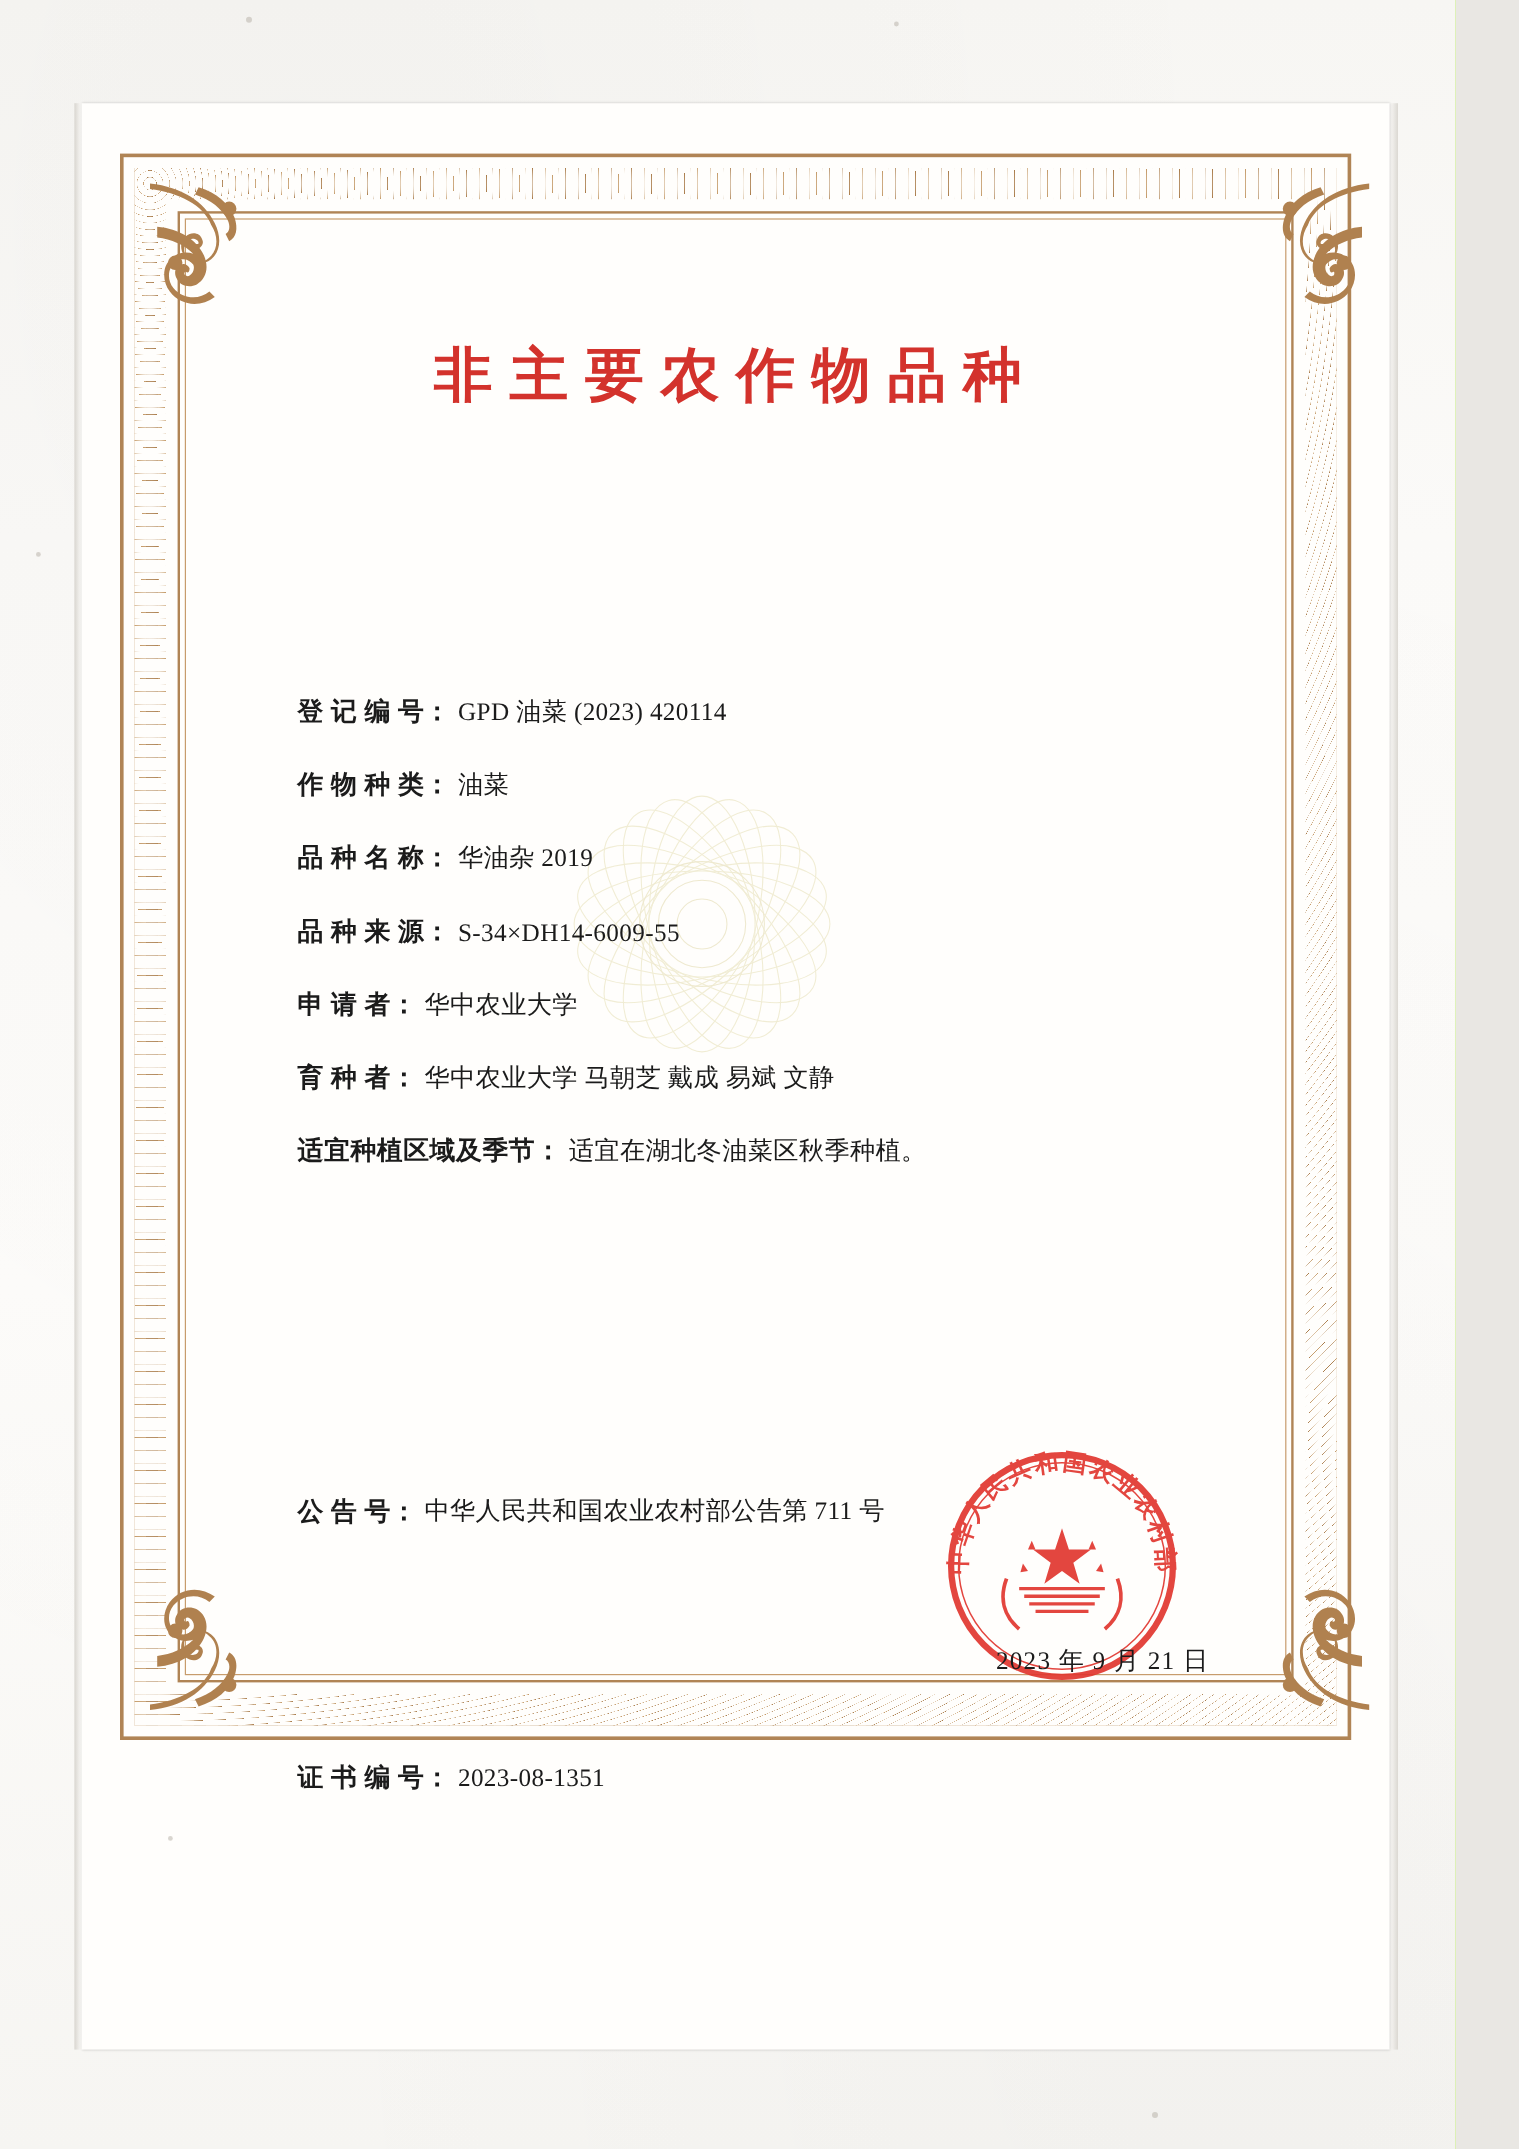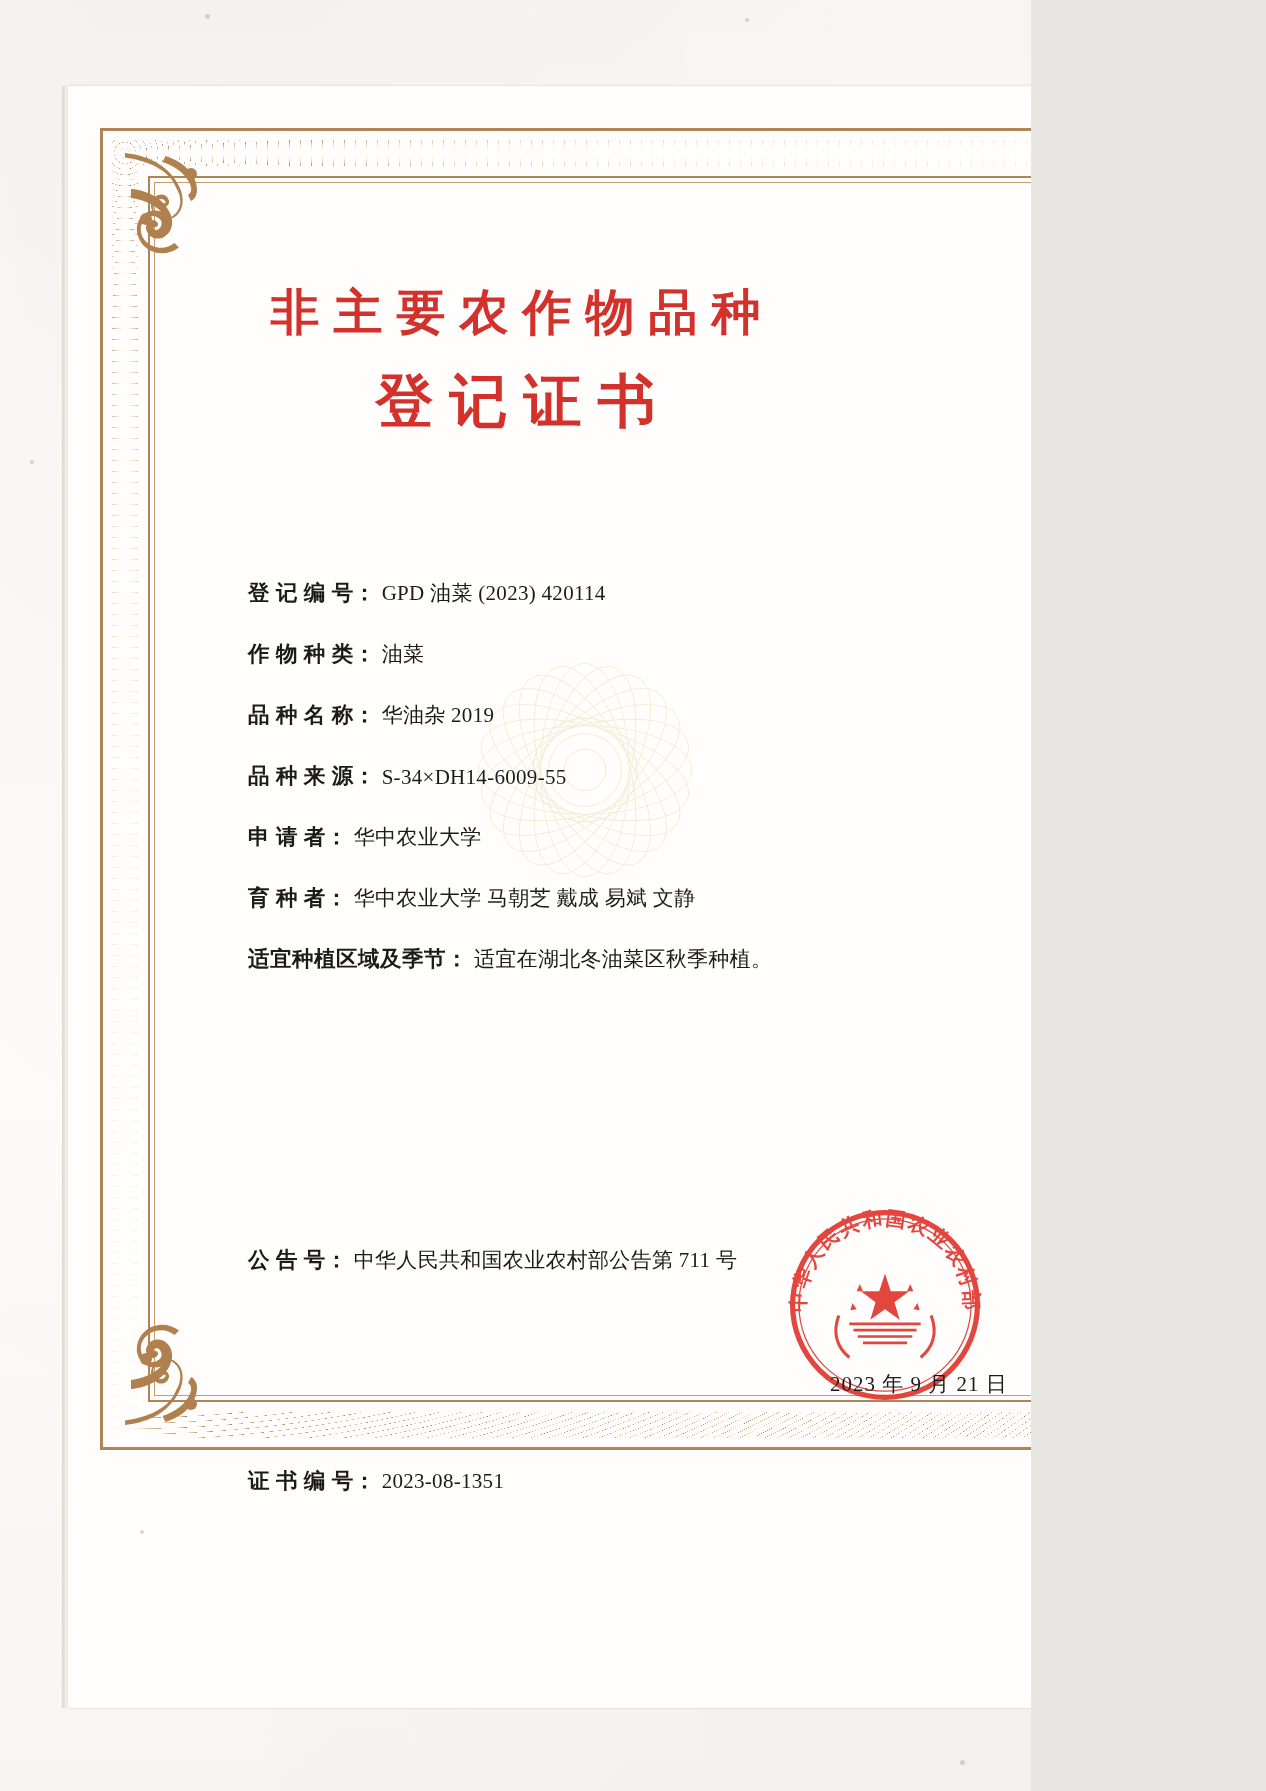--- a/index.html
+++ b/index.html
@@ -5,21 +5,21 @@
   html, body {
     margin: 0;
     padding: 0;
     background: #e9e7e3;
   }
   body {
     font-family: "Liberation Serif", "DejaVu Serif", serif;
   }
   .page {
     position: relative;
-    width: 1031px;
+    width: 1213px;
     height: 1791px;
     background: #bef264;
     overflow: hidden;
   }
   
   .scan-bg {
     position: absolute;
     inset: 0;
     background:
       radial-gradient(ellipse at 20% 10%, rgba(0,0,0,0.018), rgba(0,0,0,0) 60%),
@@ -173,21 +173,21 @@
     margin-left: 6px;
     letter-spacing: 0.3px;
     font-size: 21px;
   }
 
   .notice {
     position: absolute;
     left: 248px;
     top: 1245px;
     display: flex;
-    align-items: flex-end;
+    align-items: flex-start;
     font-size: 21px;
     color: #1b1b1b;
   }
   .date-line {
     position: absolute;
     left: 790px;
     top: 1370px;
     font-size: 21px;
     color: #1b1b1b;
     letter-spacing: 1px;
@@ -294,21 +294,20 @@
         </g>
         <circle cx="100" cy="100" r="40" stroke="#ded5a4"></circle>
         <circle cx="100" cy="100" r="28" stroke="#ded5a4"></circle>
         <circle cx="100" cy="100" r="16" stroke="#ded5a4"></circle>
       </g>
     </svg>
   </div>
 
   <div class="title-block">
     <div class="title-main">非主要农作物品种</div>
-    <div class="title-sub">登记证书</div>
   </div>
 
   <div class="fields">
     <div class="field">
       <span class="field-label">登 记 编 号：</span>
       <span class="field-value">GPD 油菜 (2023) 420114</span>
     </div>
     <div class="field">
       <span class="field-label">作 物 种 类：</span>
       <span class="field-value">油菜</span>

